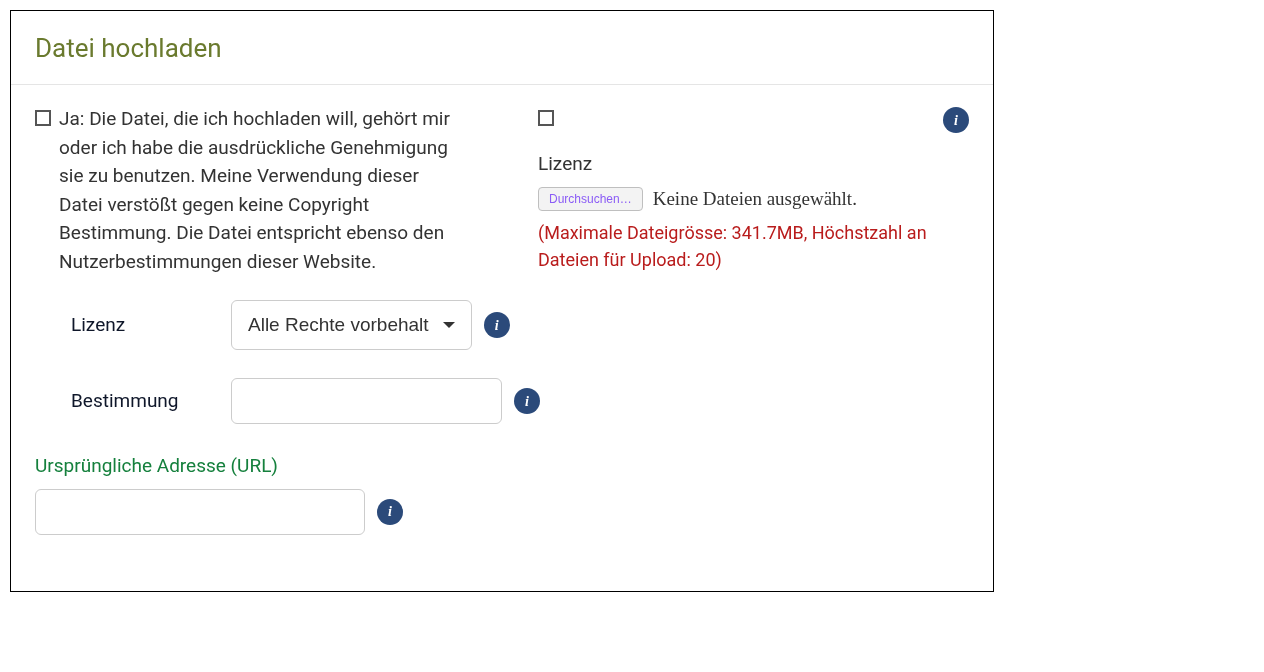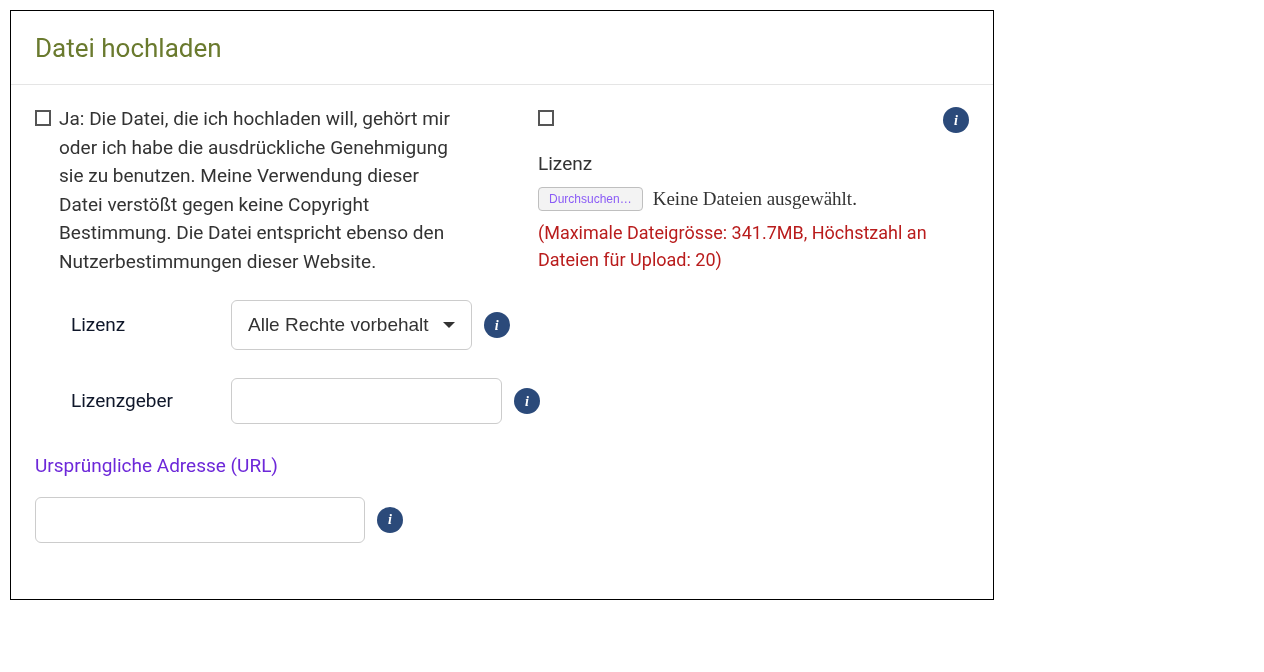--- a/index.html
+++ b/index.html
@@ -73,22 +73,22 @@
     margin-bottom: 28px;
   }
   .form-label {
     width: 148px;
     flex: 0 0 auto;
     color: #0f172a;
     margin-left: 36px;
   }
   .form-label-stack {
     display: block;
-    margin-bottom: 16px;
-    color: #6d28d9;
+    margin-bottom: 8px;
+    color: #15803d;
   }
   .form-stack {
     margin-bottom: 28px;
   }
   .stack-input-row {
     display: flex;
     align-items: center;
     gap: 12px;
   }
   .select-wrap {
@@ -223,21 +223,21 @@
           <span class="select-caret">
             <svg width="14" height="10" viewBox="0 0 14 10">
                 <path d="M1 2 L7 8 L13 2 Z" fill="#333"></path>
               </svg>
           </span>
         </div>
         <span class="info-icon">i</span>
       </div>
 
       <div class="form-row">
-        <span class="form-label">Lizenzgeber</span>
+        <span class="form-label">Bestimmung</span>
         <input type="text" class="text-input" value="" style="">
         <span class="info-icon">i</span>
       </div>
 
       <div class="form-stack">
         <span class="form-label-stack">Ursprüngliche Adresse (URL)</span>
         <div class="stack-input-row">
           <input type="text" class="text-input text-input-sm" value="" style="">
           <span class="info-icon">i</span>
         </div>

